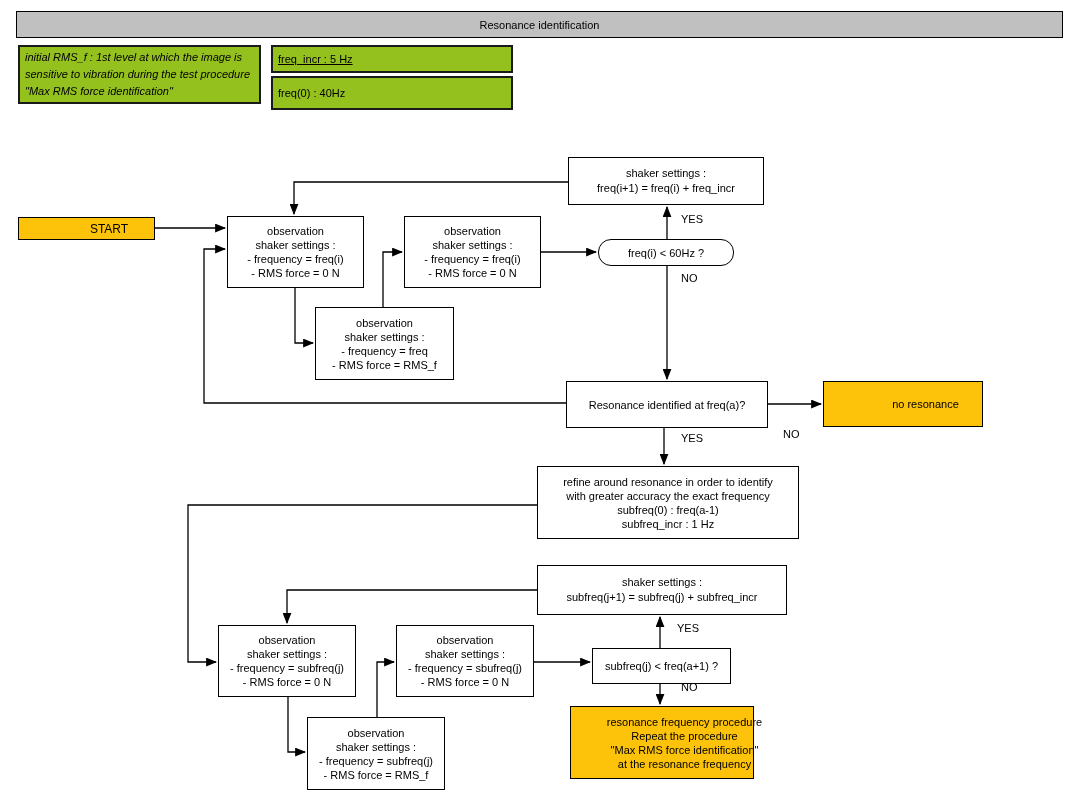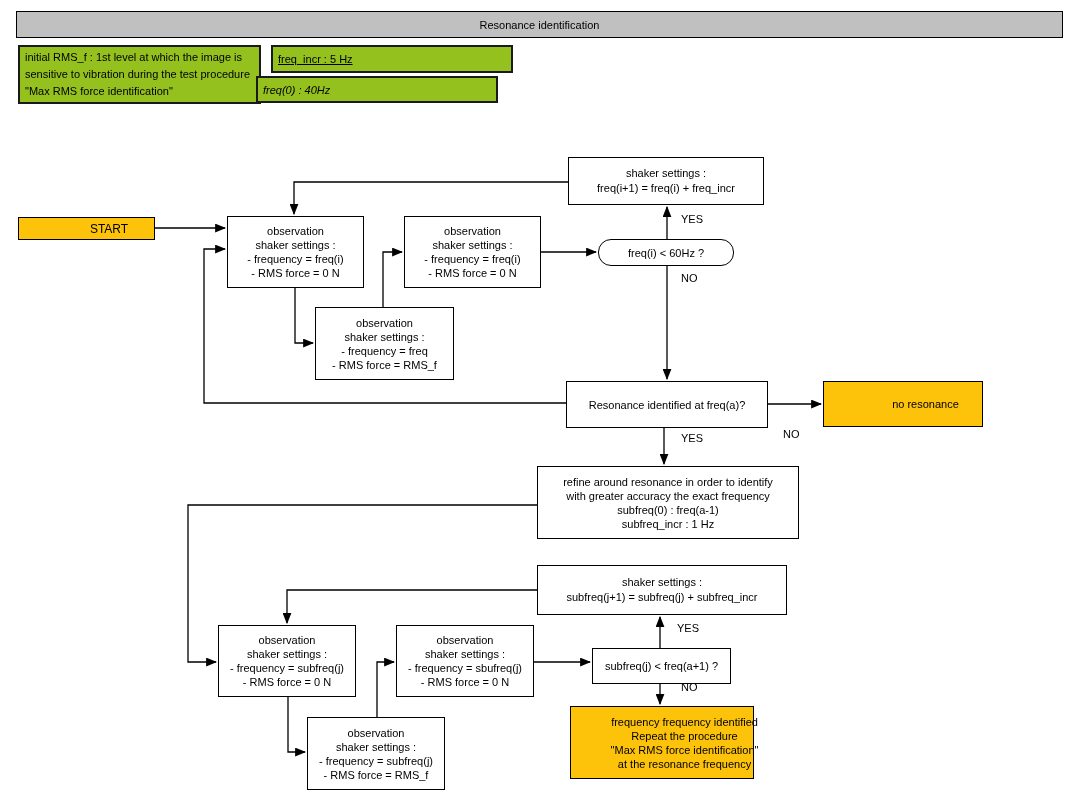--- a/index.html
+++ b/index.html
@@ -10,21 +10,21 @@
   .wires{position:absolute;left:0;top:0;width:1078px;height:795px;}
   .node{
     position:absolute;box-sizing:border-box;border:1px solid #000;background:#fff;
     display:flex;flex-direction:column;justify-content:center;align-items:center;
     font-size:11px;line-height:14px;text-align:center;
   }
   .node .ln{white-space:nowrap;}
   .titlebar{background:var(--gray,#c0c0c0);border:1px solid #000;font-size:11px;}
   .green{background:var(--green,#95C11F);border:2px solid #1a1a1a;align-items:flex-start;text-align:left;padding:3px 5px;}
   .green .ln{white-space:normal;}
-  .note-big{line-height:17px;}
+  .note-big{line-height:17px;font-style:italic;}
   .orange{background:var(--orange,#FDC30A);padding-left:45px;}
   .edge-label{position:absolute;font-size:11px;line-height:12px;}
   .lh15{line-height:15px;}
 </style>
 </head>
 <body>
 
 <div class="canvas">
 
   <svg class="wires" viewBox="0 0 1078 795" xmlns="http://www.w3.org/2000/svg">
@@ -57,21 +57,21 @@
   <div class="node titlebar" style="left:16px;top:11px;width:1047px;height:27px;">
     <div class="ln">Resonance identification</div>
   </div>
 
   <div class="node green note-big" style="left:18px;top:45px;width:243px;height:59px;">
     <div class="ln">initial RMS_f : 1st level at which the image is sensitive to vibration during the test procedure "Max RMS force identification"</div>
   </div>
   <div class="node green" style="left:271px;top:45px;width:242px;height:28px;justify-content:center;text-decoration:underline;">
     <div class="ln">freq_incr : 5 Hz</div>
   </div>
-  <div class="node green" style="left:256px;top:76px;width:242px;height:27px;justify-content:center;font-style:italic;">
+  <div class="node green" style="left:271px;top:76px;width:242px;height:34px;justify-content:center;">
     <div class="ln">freq(0) : 40Hz</div>
   </div>
 
   <div class="node orange" style="left:18px;top:217px;width:137px;height:23px;font-size:12px;">
     <div class="ln">START</div>
   </div>
 
   <div class="node" style="left:227px;top:216px;width:137px;height:72px;">
     <div class="ln">observation</div>
     <div class="ln">shaker settings :</div>
@@ -137,21 +137,21 @@
     <div class="ln">shaker settings :</div>
     <div class="ln">- frequency = subfreq(j)</div>
     <div class="ln">- RMS force = RMS_f</div>
   </div>
 
   <div class="node" style="left:592px;top:648px;width:139px;height:36px;">
     <div class="ln">subfreq(j) &lt; freq(a+1) ?</div>
   </div>
 
   <div class="node orange" style="left:570px;top:706px;width:184px;height:73px;">
-    <div class="ln">frequency frequency identified</div>
+    <div class="ln">resonance frequency procedure</div>
     <div class="ln">Repeat the procedure</div>
     <div class="ln">"Max RMS force identification"</div>
     <div class="ln">at the resonance frequency</div>
   </div>
 
   <div class="edge-label" style="left:681px;top:213px;">YES</div>
   <div class="edge-label" style="left:681px;top:272px;">NO</div>
   <div class="edge-label" style="left:681px;top:432px;">YES</div>
   <div class="edge-label" style="left:783px;top:428px;">NO</div>
   <div class="edge-label" style="left:677px;top:622px;">YES</div>

